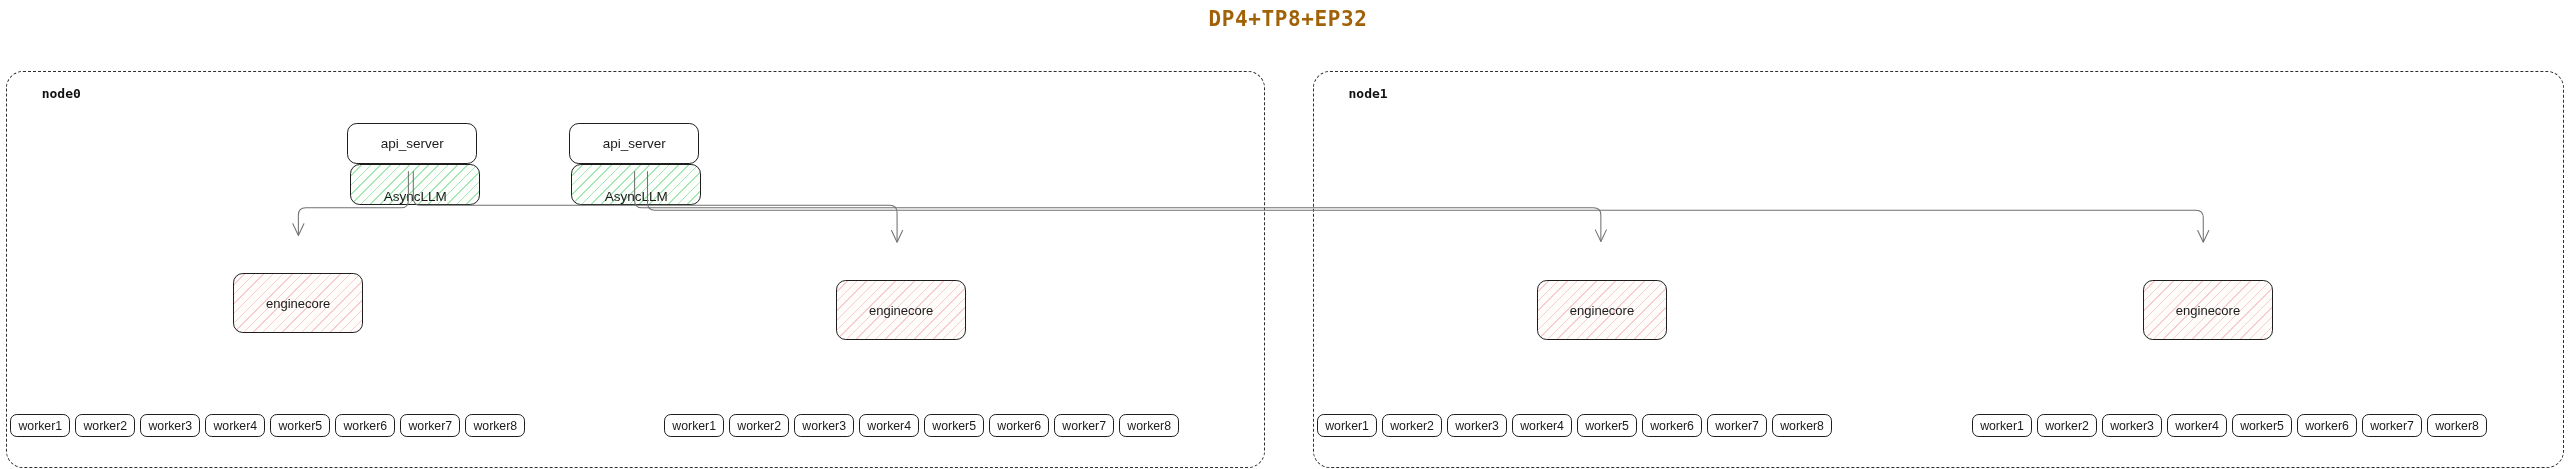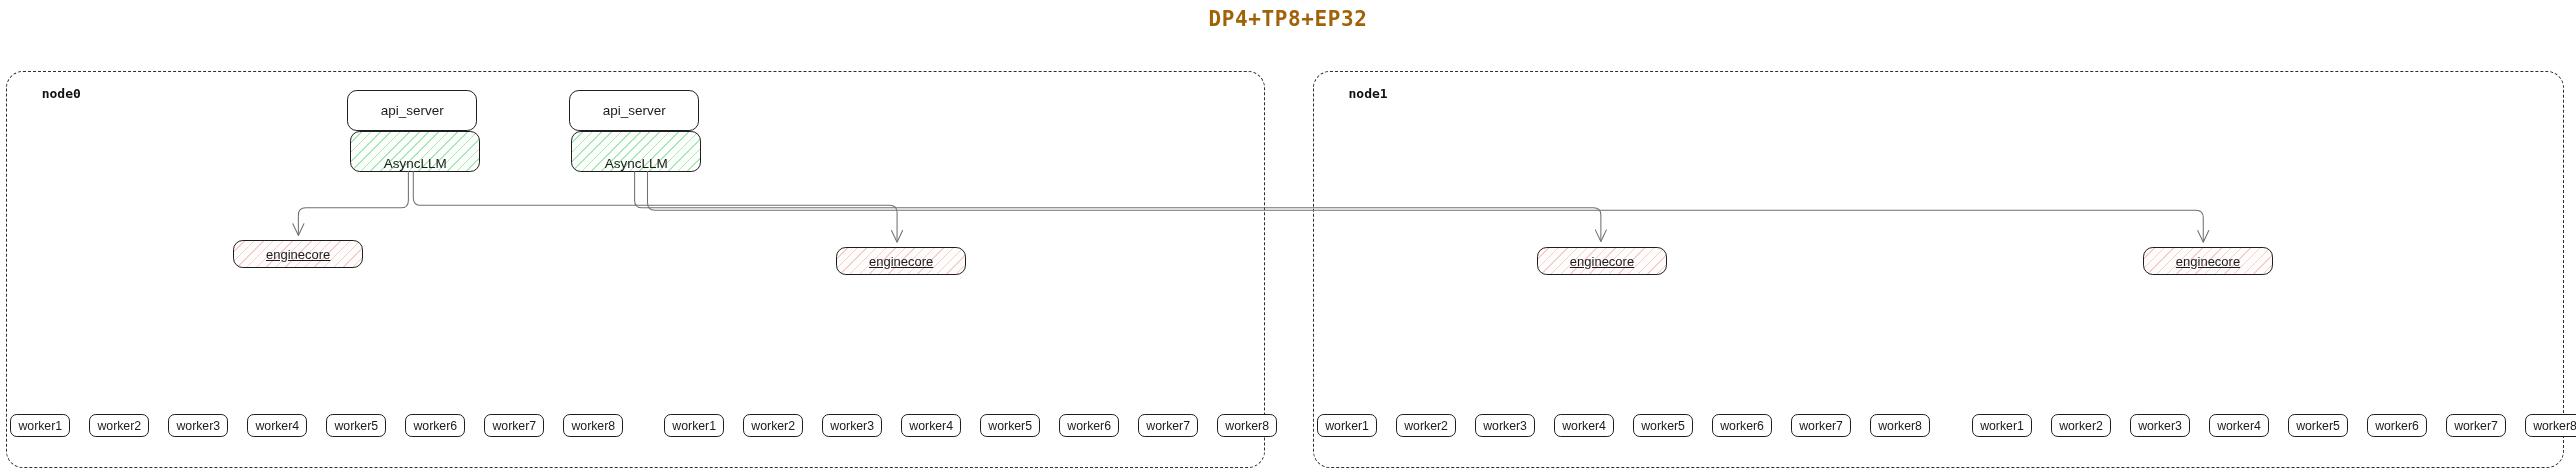--- a/index.html
+++ b/index.html
@@ -26,42 +26,41 @@
   .node-1{left:1313px;width:1251px;text-align:center;}
   .node-label{
     position:absolute;left:18.5px;top:13.5px;
     font-family:"DejaVu Sans Mono",monospace;
     font-size:13px;font-weight:600;color:#111;margin-left:16px;
   }
   .box{
     position:absolute;box-sizing:border-box;
     display:flex;align-items:center;justify-content:center;
     background:#fffefe;border:1.5px solid #1e1e1e;border-radius:9.8px;
-    font-size:13.5px;color:#1b1b1b;
+    font-size:13.5px;color:#1b1b1b;margin-top:33px;
   }
   .api-box{width:130px;height:41px;background:#ffffff;}
   .async-box{
     width:130px;height:41px;
     background:repeating-linear-gradient(135deg, #a9e7b6 0 1.2px, rgba(0,0,0,0) 1.2px 6.8px), #fcfffc;
     align-items:flex-end;
   }
   .engine-box{
-    width:130px;height:28px;font-size:13px;
+    width:130px;height:60px;font-size:13px;
     background:repeating-linear-gradient(135deg, rgba(238,140,140,0.42) 0 1px, rgba(0,0,0,0) 1px 6.8px), #fffcfc;
-    text-decoration:underline;
   }
   .stack-1 .api-box{left:340px;top:18px;}
   .stack-1 .async-box{left:343px;top:59px;}
   .stack-2 .api-box{left:562px;top:18px;}
   .stack-2 .async-box{left:564px;top:59px;}
   .engine-a{left:226px;top:168px;}
   .engine-b{left:829px;top:175px;}
   .worker-row{
     position:absolute;top:342px;
-    display:flex;gap:19px;
+    display:flex;gap:5px;
   }
   .worker-row.row-a{left:3.1px;}
   .worker-row.row-b{left:657px;}
   .worker{
     box-sizing:border-box;width:60px;height:23px;flex:0 0 auto;
     display:flex;align-items:center;justify-content:center;
     background:#ffffff;border:1.2px solid #1e1e1e;border-radius:6.8px;
     font-size:12.3px;color:#1b1b1b;
   }
   .edges-svg{

